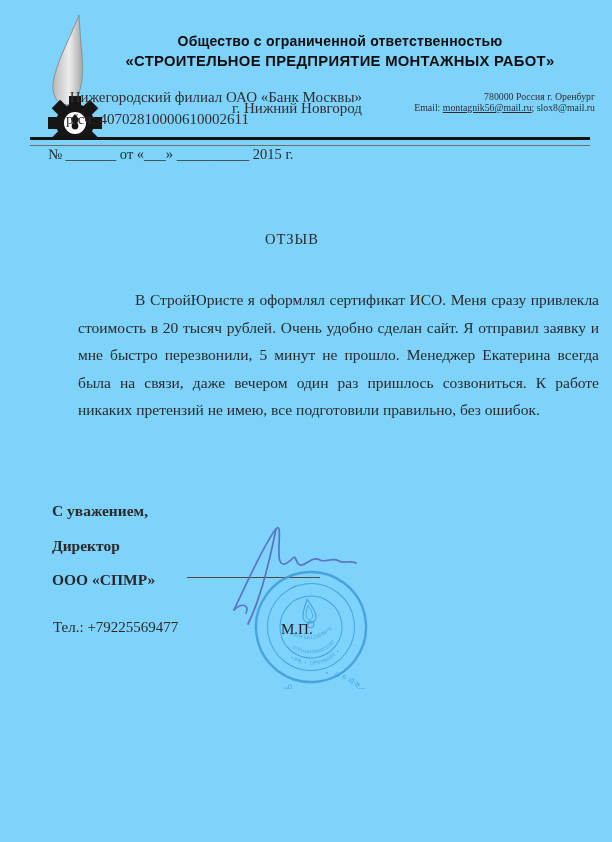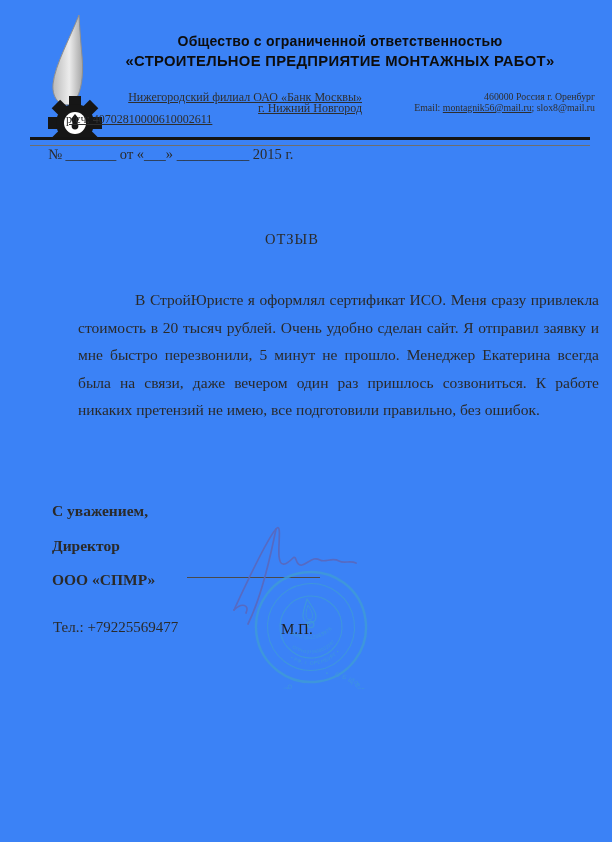--- a/index.html
+++ b/index.html
@@ -1,31 +1,31 @@
 <!DOCTYPE html>
 <html><head>
 <meta charset="utf-8">
 <style>
   html,body{margin:0;padding:0;background:#ffffff;}
   .page{
     position:relative;
     width:612px;height:842px;
-    background:#3b82f6;
+    background:#7dd3fc;
     font-family:"Liberation Serif", serif;
     color:#262626;
     overflow:hidden;
   }
   
   .logo{position:absolute;left:40px;top:12px;width:70px;height:126px;}
   .head-block{position:absolute;left:100px;top:33px;width:480px;text-align:center;
     font-family:"Liberation Sans", sans-serif;color:#0d0d0d;}
   .head-line1{font-size:14px;font-weight:bold;letter-spacing:.2px;}
   .head-line2{font-size:14.8px;font-weight:bold;letter-spacing:.3px;margin-top:4px;}
   .bank-block{position:absolute;left:66px;top:92px;width:296px;
-    font-size:12px;line-height:10.8px;color:#2e2e2e;text-decoration:underline;}
+    font-size:15px;line-height:10.8px;color:#2e2e2e;}
   .bank-block .r{text-align:right;}
   .bank-block .rp{text-align:left;padding-right:28px;}
   .addr-block{position:absolute;right:17px;top:92px;width:230px;text-align:right;
     font-size:9.8px;line-height:10.8px;color:#2e2e2e;}
   .addr-block a{color:#2e2e2e;text-decoration:underline;}
   .addr-block .plain{text-decoration:none;}
   .rule{position:absolute;left:30px;top:137px;width:560px;height:5px;
     border-top:3.5px solid #141414;border-bottom:1px solid #6e6e6e;}
   
   .ref-line{position:absolute;left:48px;top:146px;font-size:14.5px;color:#2b2b2b;}
@@ -87,21 +87,21 @@
     <div class="head-line2">«СТРОИТЕЛЬНОЕ ПРЕДПРИЯТИЕ МОНТАЖНЫХ РАБОТ»</div>
   </div>
 
   <div class="bank-block">
     <div class="r">Нижегородский филиал ОАО «Банк Москвы»</div>
     <div class="r">г. Нижний Новгород</div>
     <div class="rp">р/сч: 40702810000610002611</div>
   </div>
 
   <div class="addr-block">
-    <div>460000 Россия г. Оренбург</div>
+    <div>780000 Россия г. Оренбург</div>
     <div><span class="plain">Email: </span><a>montagnik56@mail.ru</a><span class="plain">; </span><span class="plain">slox8@mail.ru</span></div>
   </div>
 
   <div class="rule"></div>
 
   <div class="ref-line">№ _______ от «___» __________ 2015 г.</div>
 
 
   <div class="doc-title">ОТЗЫВ</div>
 

